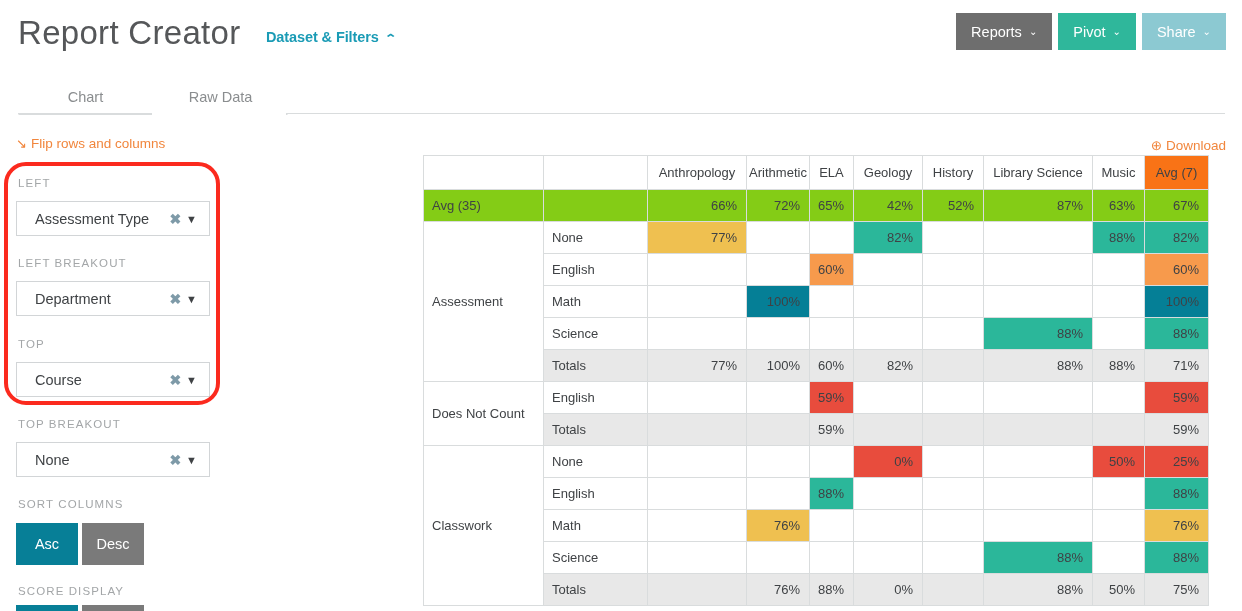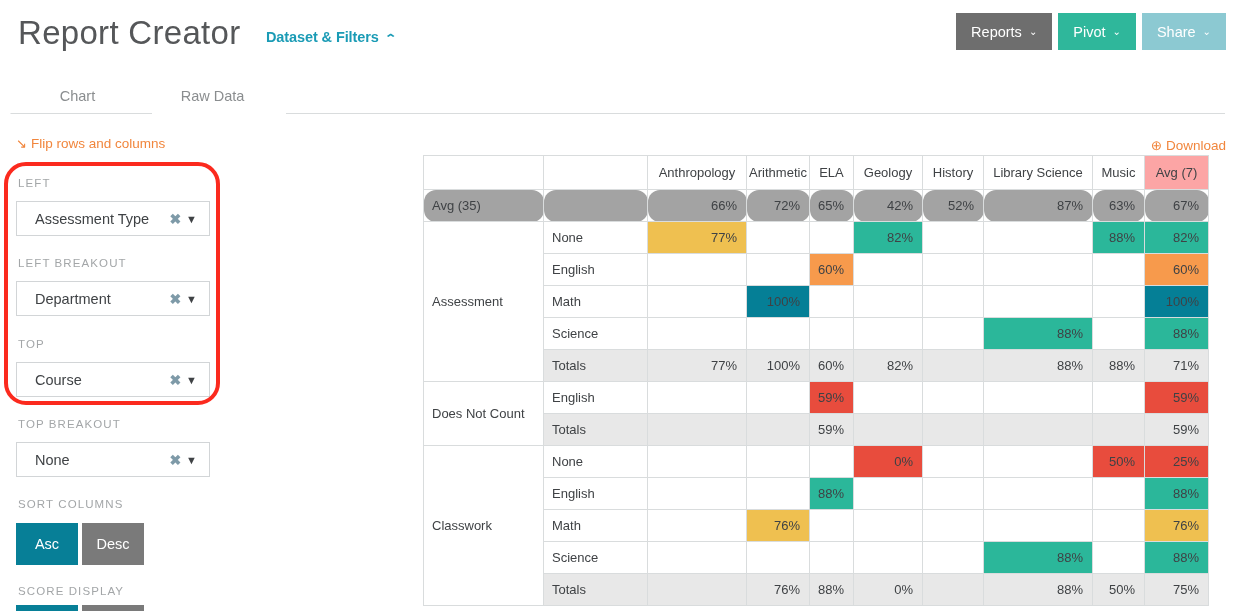--- a/index.html
+++ b/index.html
@@ -32,21 +32,21 @@
     height: 37px; padding: 4px 15px; border: none; color: #fff;
     font-size: 14.5px; font-family: "Liberation Sans", sans-serif;
     display: flex; align-items: center; gap: 7px; cursor: pointer;
   }
   .hdr-btn .caret { font-size: 10px; }
   .btn-reports { background: #6e6e6e; }
   .btn-save { background: #2fb79b; }
   .btn-share { background: #8cc9d2; }
 
   
-  .tabs { position: absolute; left: 10px; top: 78px; height: 37px; display: flex; }
+  .tabs { position: absolute; left: 18px; top: 78px; height: 37px; display: flex; align-items: center; }
   .tab {
     width: 135px; height: 36px; display: flex; align-items: center; justify-content: center;
     font-size: 14.5px; color: #8a8d8f; cursor: pointer; background: #fff;
     border: 1px solid transparent; border-bottom: 1px solid #d9dcdd;
   }
   .tab.active {
     color: #1a9bb5; font-weight: bold;
     border: 1px solid #d9dcdd; border-bottom: 1px solid #ffffff;
   }
   .tabs-rule {
@@ -106,22 +106,22 @@
   }
   .pivot th { height: 34px; }
   .c-label   { width: 120px; text-align: left; padding-left: 8px !important; }
   .c-cat     { width: 104px; text-align: left; padding-left: 8px !important; }
   .c-num     { text-align: right; padding-right: 9px !important; }
   .w-anth { width: 99px; } .w-arith { width: 63px; } .w-ela { width: 44px; }
   .w-geo { width: 69px; } .w-hist { width: 61px; } .w-lib { width: 109px; }
   .w-music { width: 52px; } .w-avg { width: 64px; }
 
   .hdr-cell { text-align: center; background: #fff; color: #3f4245; font-size: 13px; }
-  .hdr-avg  { background: #fca5a5; }
-  .row-avg td { background: #a3a3a3; border-radius: 12px; }
+  .hdr-avg  { background: #f97316; }
+  .row-avg td { background: #84cc16; }
   .totals-row td { background: #e8e8e8; }
   .grp-label { text-align: left; padding-left: 8px !important; background: #fff; }
 
   .v-red    { background: #e84c3d; }
   .v-orange { background: #f79a4c; }
   .v-yellow { background: #efc050; }
   .v-green  { background: #2bb79a; }
   .v-dteal  { background: #057f96; }
   .v-red, .v-orange, .v-yellow, .v-green, .v-dteal { color: #3f4245; }
   .v-dteal { color: #eaf4f6; }

